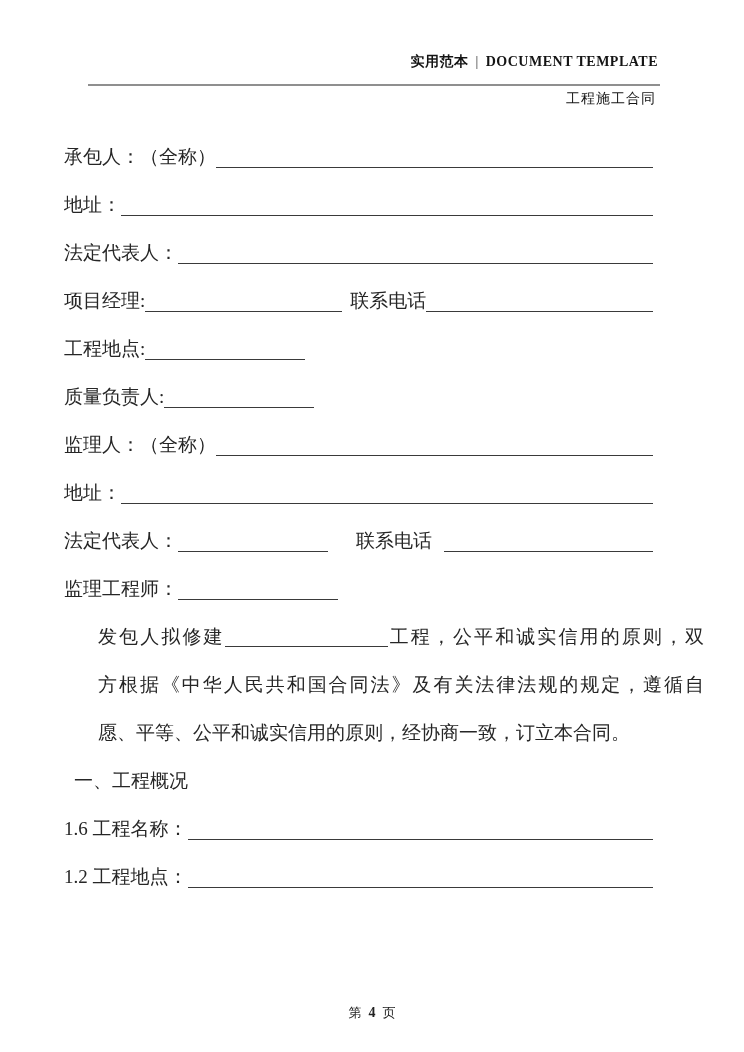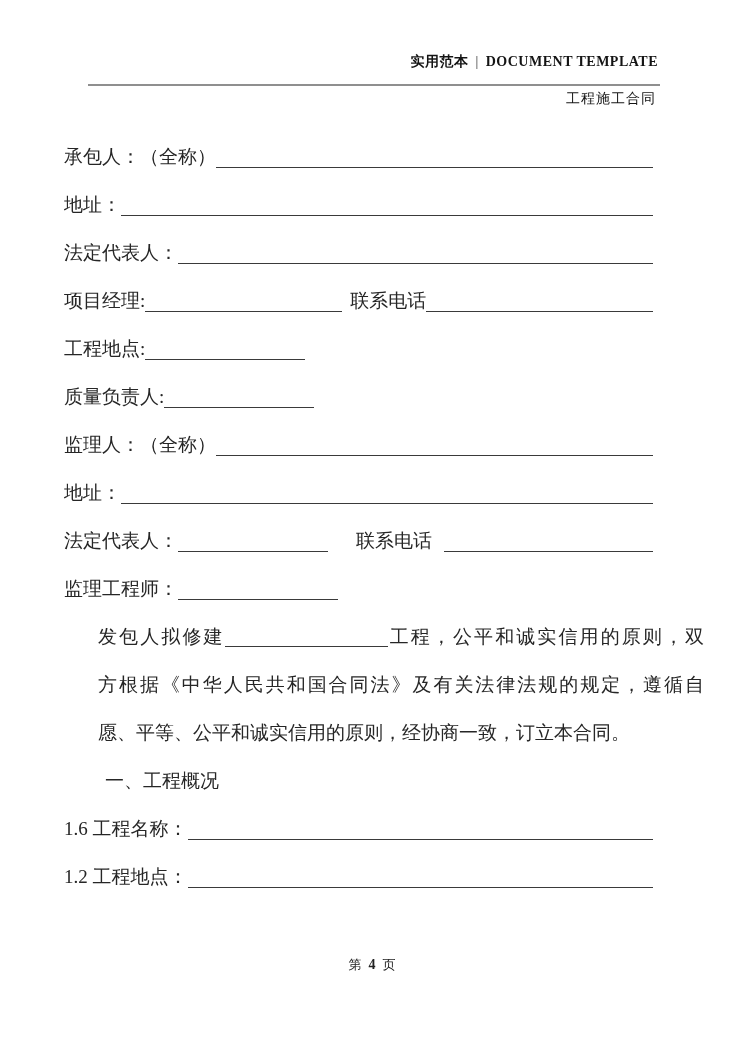--- a/index.html
+++ b/index.html
@@ -30,33 +30,33 @@
   
   .doc-body{position:absolute;top:133px;left:0;right:0;}
   .line{height:48px;line-height:48px;font-size:19px;white-space:nowrap;}
   .line.field{display:flex;padding-left:64px;padding-right:91px;}
   .line.field .txt{flex:0 0 auto;}
   .line.field .blank{
     flex:0 0 auto;align-self:flex-start;height:34px;
     border-bottom:1.5px solid var(--blank,#3a3a3a);
   }
   .line.field .blank.fill{flex:1 1 auto;}
-  .line.heading{padding-left:105px;}
+  .line.heading{padding-left:74px;}
   .line.para{
     margin-left:98px;width:606px;
     text-align:justify;white-space:normal;
   }
   .line.para.just{text-align-last:justify;}
   .line.para .blank{
     display:inline-block;height:1em;vertical-align:-4px;
     border-bottom:1.5px solid var(--blank,#3a3a3a);
   }
   
   .footer{
-    position:absolute;top:956px;left:0;width:100%;
+    position:absolute;top:1004px;left:0;width:100%;
     text-align:center;font-size:13px;color:#222;
   }
   .footer .num{font-weight:bold;font-size:14px;padding:0 7px;}
 </style>
 </head>
 <body>
 
 <div class="page" style="--paper: #ffffff; --text: #262626; --rule: #8f8f8f; --blank: #3a3a3a;">
 
   <div class="brand">

